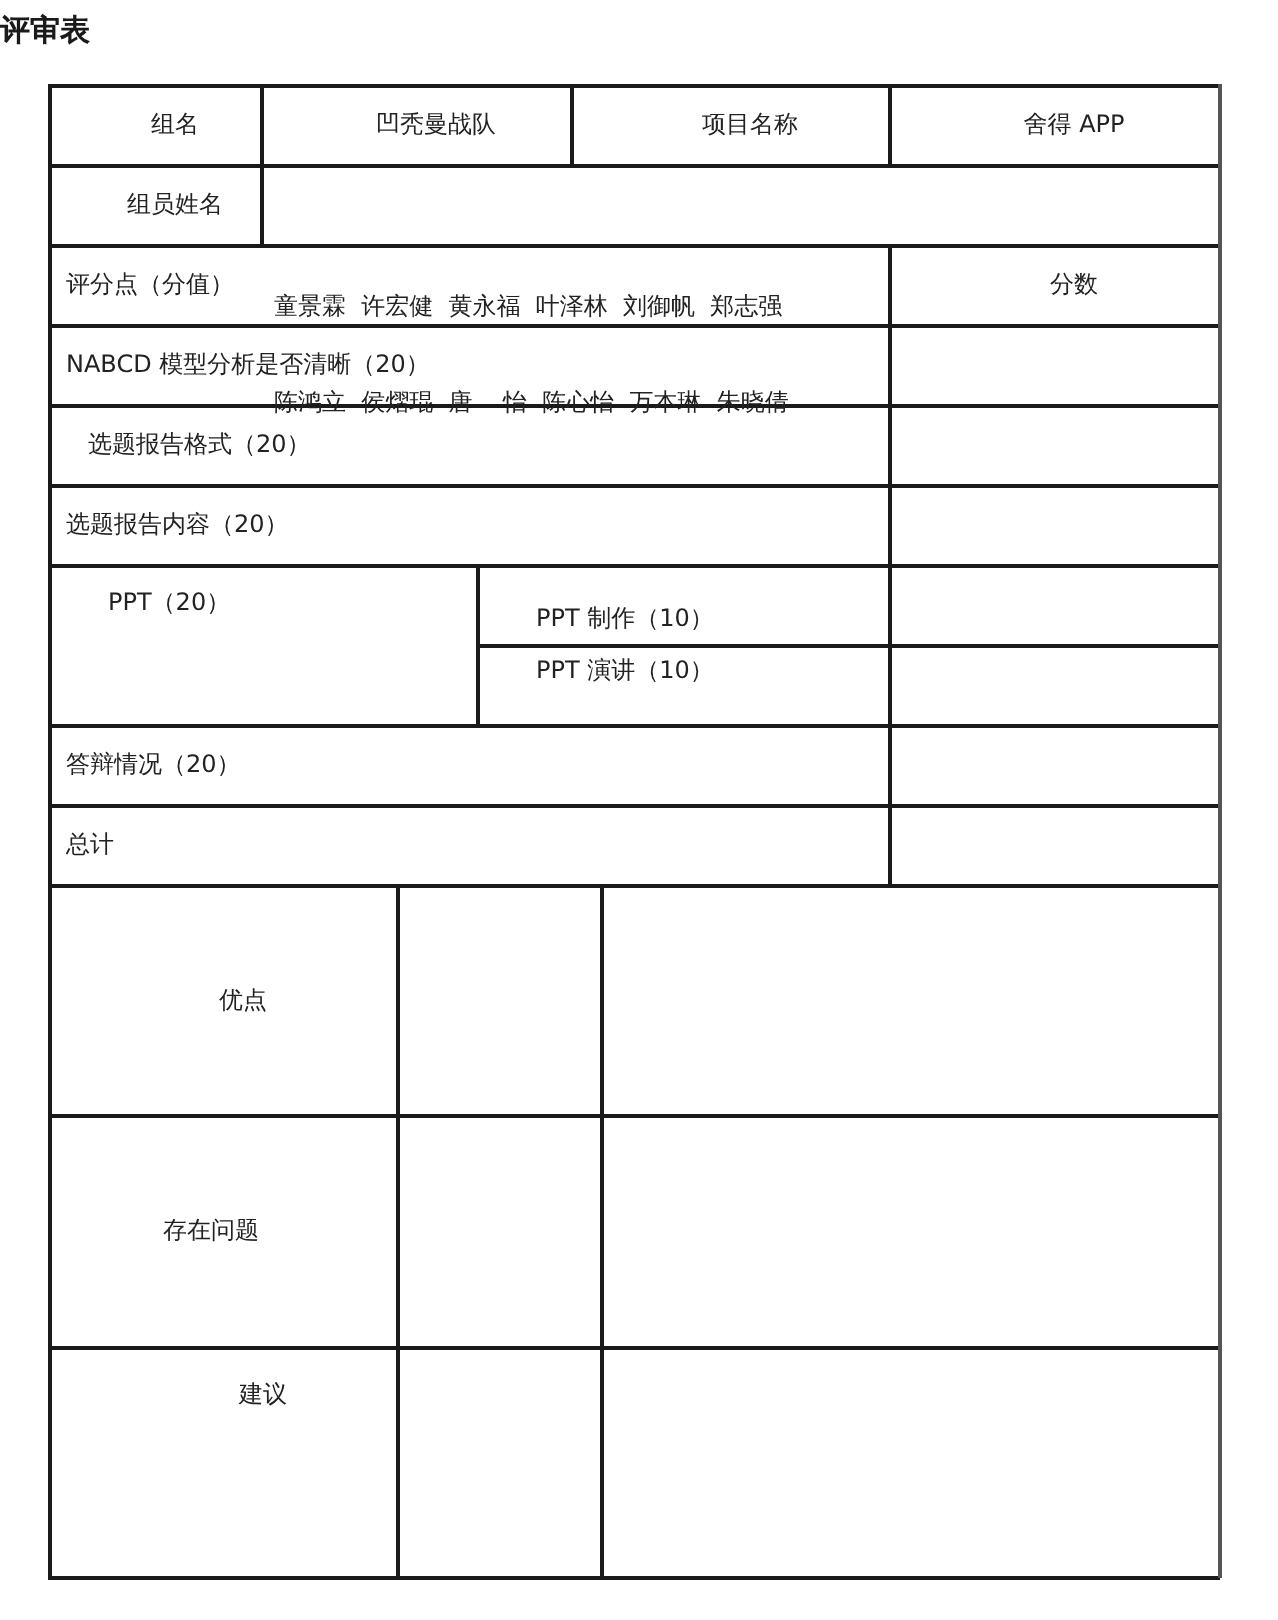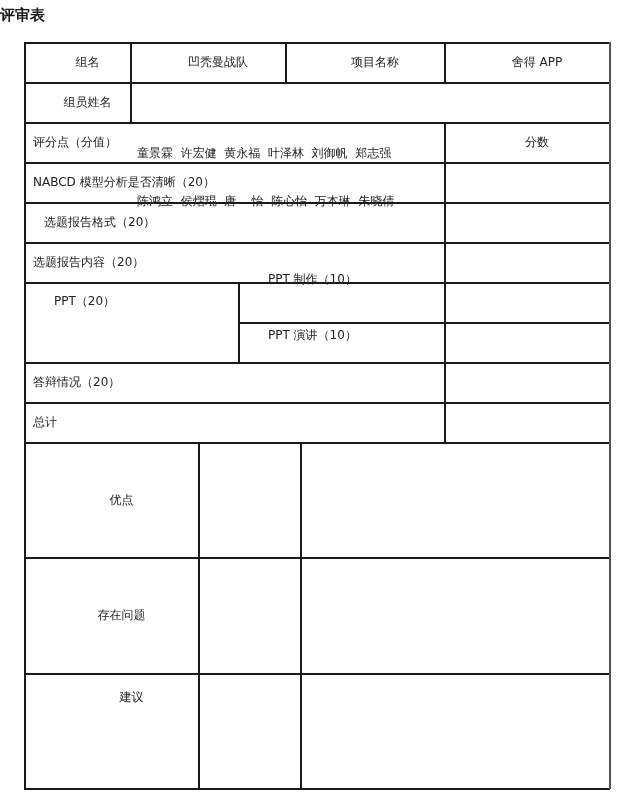--- a/index.html
+++ b/index.html
@@ -65,35 +65,35 @@
   <div class="cell left" style="left:25px;top:163px;width:419px;height:39px">NABCD 模型分析是否清晰（20）</div>
   <div class="cell center" style="left:445px;top:163px;width:164px;height:39px"></div>
 
   <div class="cell left" style="left:36px;top:203px;width:404px;height:39px">选题报告格式（20）</div>
   <div class="cell center" style="left:445px;top:203px;width:164px;height:39px"></div>
 
   <div class="cell left" style="left:25px;top:243px;width:419px;height:39px">选题报告内容（20）</div>
   <div class="cell center" style="left:445px;top:243px;width:164px;height:39px"></div>
 
   <div class="cell left top" style="left:25px;top:283px;width:213px;height:79px;padding-top:10px">PPT（20）</div>
-  <div class="cell left top" style="left:239px;top:267px;width:238px;height:39px">PPT 制作（10）</div>
+  <div class="cell left top" style="left:239px;top:297px;width:238px;height:39px">PPT 制作（10）</div>
   <div class="cell center" style="left:445px;top:283px;width:164px;height:39px"></div>
   <div class="cell left top" style="left:239px;top:323px;width:205px;height:39px">PPT 演讲（10）</div>
   <div class="cell center" style="left:445px;top:323px;width:164px;height:39px"></div>
 
   <div class="cell left" style="left:25px;top:363px;width:419px;height:39px">答辩情况（20）</div>
   <div class="cell center" style="left:445px;top:363px;width:164px;height:39px"></div>
 
   <div class="cell left" style="left:25px;top:403px;width:419px;height:39px">总计</div>
   <div class="cell center" style="left:445px;top:403px;width:164px;height:39px"></div>
 
   <div class="cell center" style="left:25px;top:443px;width:173px;height:114px">优点</div>
   <div class="cell" style="left:199px;top:443px;width:101px;height:114px"></div>
   <div class="cell" style="left:301px;top:443px;width:308px;height:114px"></div>
 
-  <div class="cell center" style="left:25px;top:558px;width:173px;height:115px">存在问题</div>
+  <div class="cell center" style="left:9px;top:558px;width:173px;height:115px">存在问题</div>
   <div class="cell" style="left:199px;top:558px;width:101px;height:115px"></div>
   <div class="cell" style="left:301px;top:558px;width:308px;height:115px"></div>
 
   <div class="cell center" style="left:25px;top:640px;width:193px;height:114px">建议</div>
   <div class="cell" style="left:199px;top:674px;width:101px;height:114px"></div>
   <div class="cell" style="left:301px;top:674px;width:308px;height:114px"></div>
 </div>
 
 </body></html>

